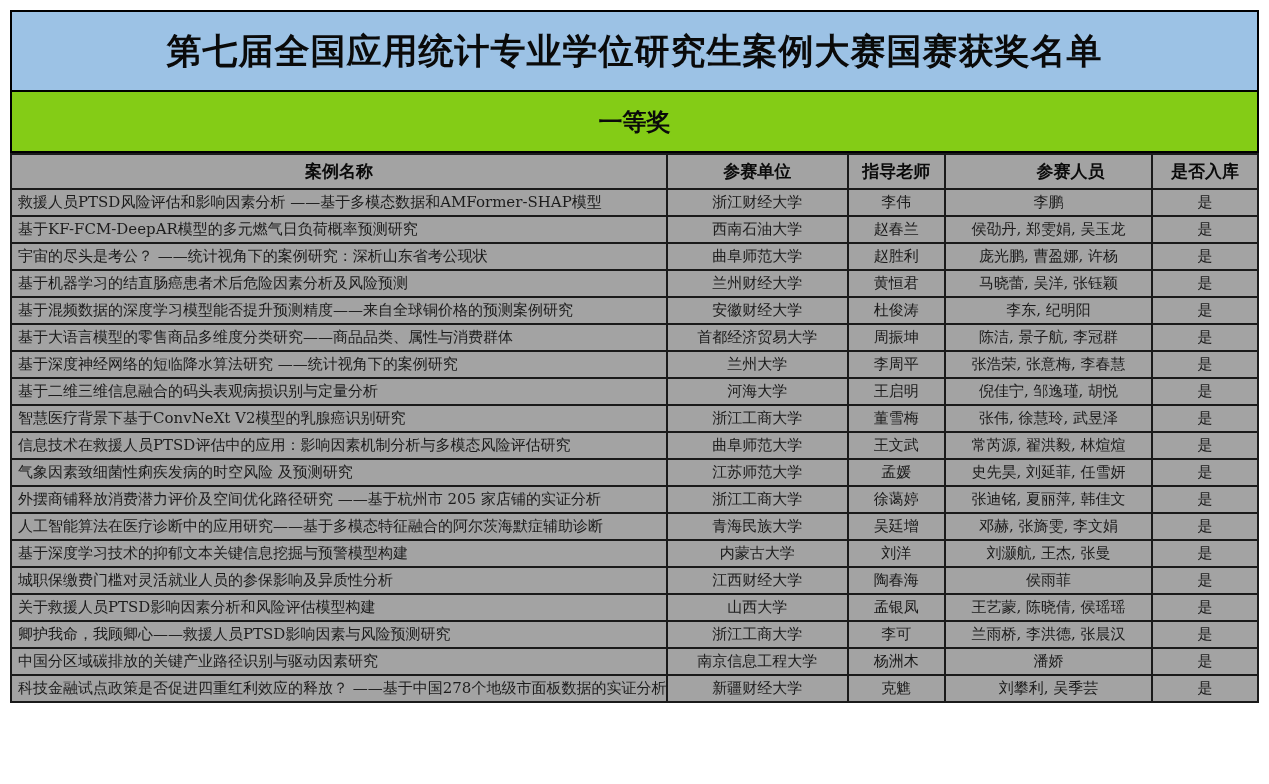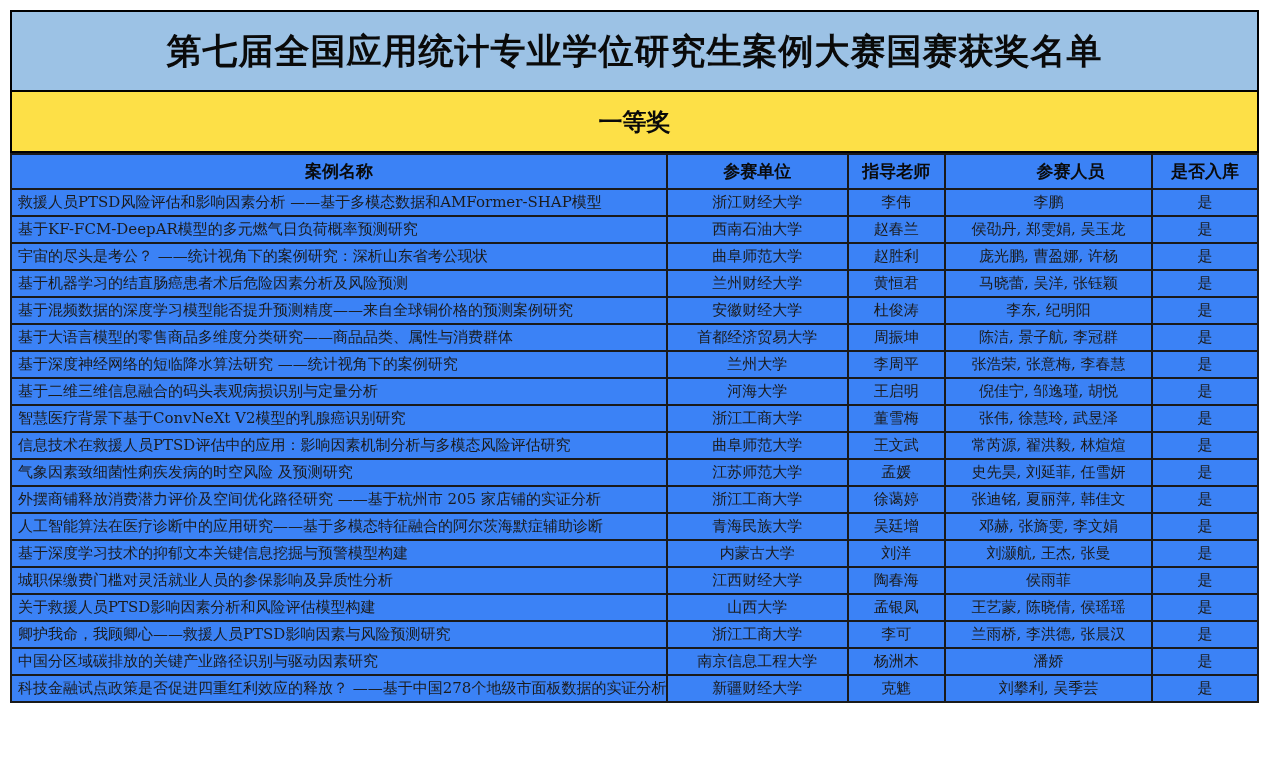--- a/index.html
+++ b/index.html
@@ -27,36 +27,36 @@
     font-family: "DejaVu Sans", "Liberation Sans", sans-serif;
     font-weight: bold;
     font-size: 35px;
     letter-spacing: 1px;
     color: #0a0a0a;
   }
   .section-band {
     height: 61px;
     border: 2px solid #000000;
     border-top: none;
-    background: #fde047;
+    background: #84cc16;
     display: flex;
     align-items: center;
     justify-content: center;
   }
   .section-band .section-text {
     font-family: "DejaVu Sans", "Liberation Sans", sans-serif;
     font-weight: bold;
     font-size: 24px;
     color: #0a0a0a;
   }
   table.award-table {
     width: 100%;
     border-collapse: collapse;
     table-layout: fixed;
-    background: #3b82f6;
+    background: #a3a3a3;
   }
   table.award-table th, table.award-table td {
     border: 2px solid #1a1a1a;
     vertical-align: middle;
     overflow: hidden;
     white-space: nowrap;
   }
   table.award-table th {
     font-family: "DejaVu Sans", "Liberation Sans", sans-serif;
     font-weight: bold;

